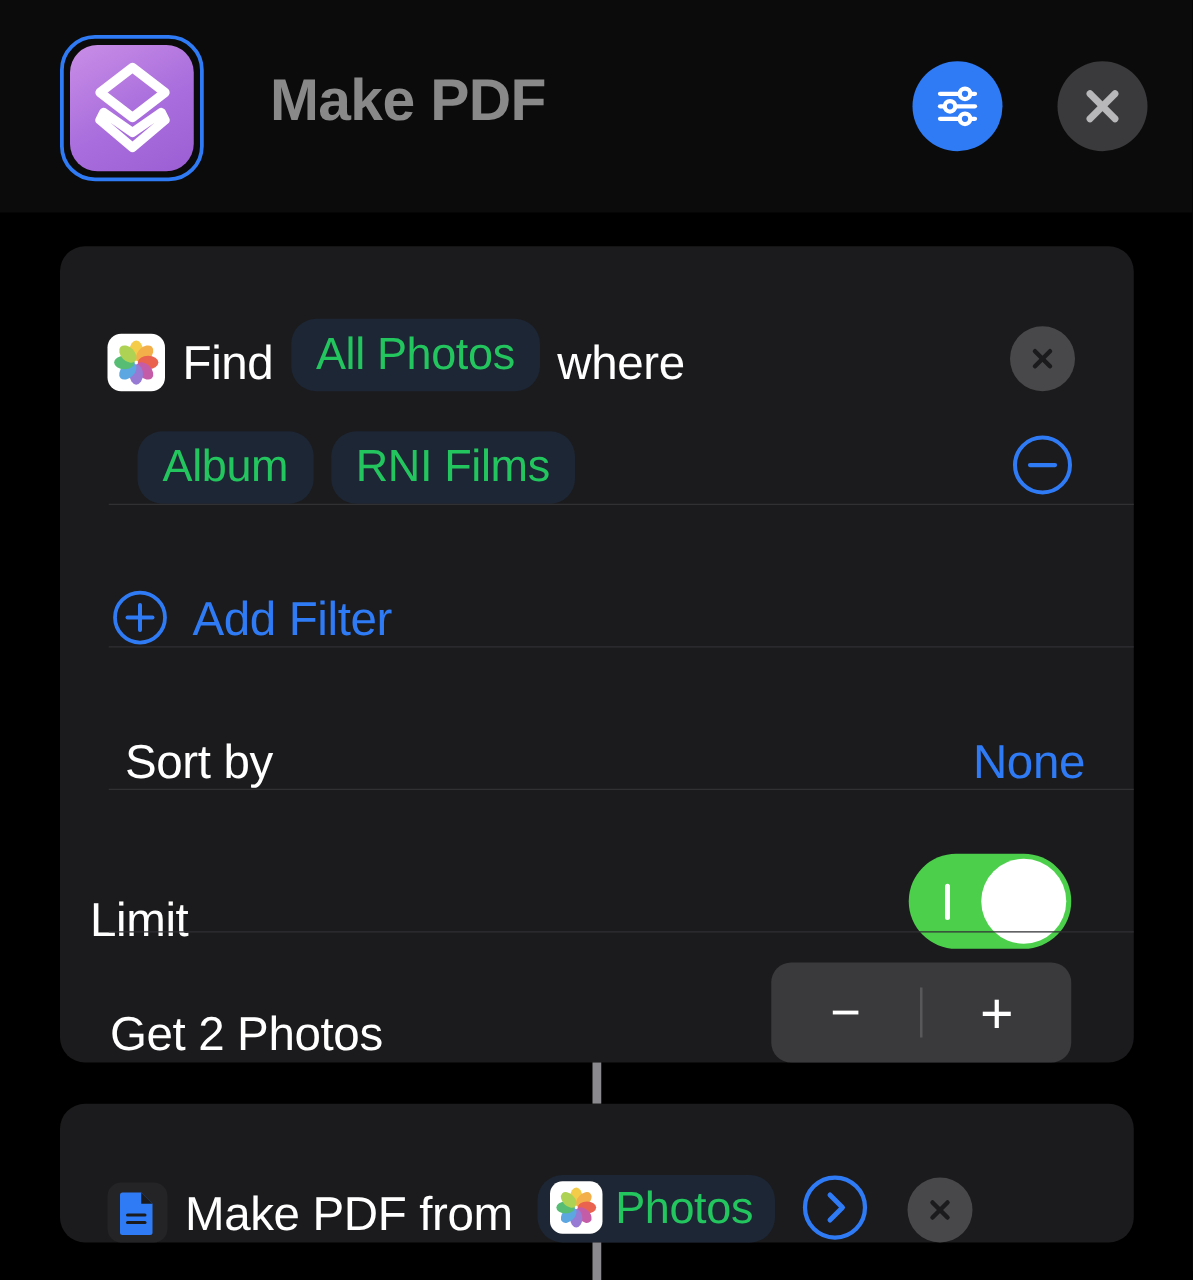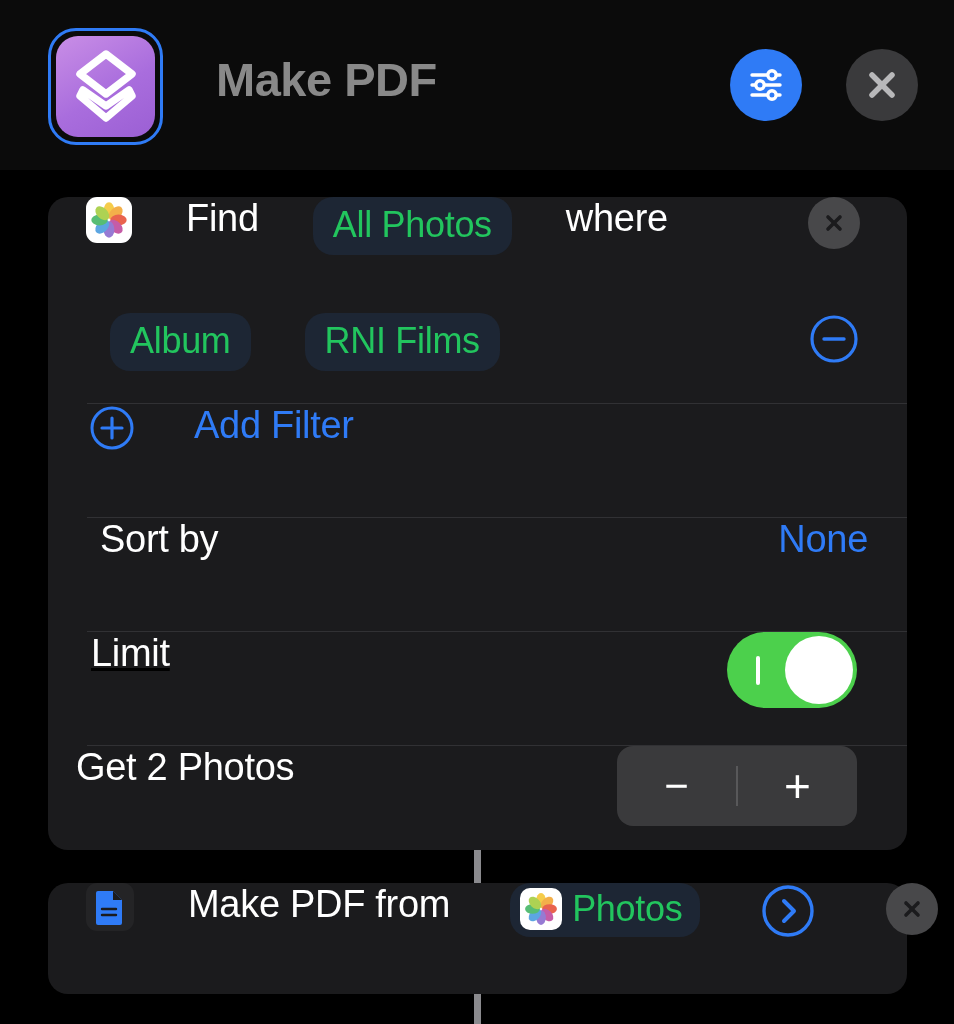--- a/index.html
+++ b/index.html
@@ -95,37 +95,36 @@
   }
   .connector.mid    { top: 850px;  height: 33px; }
   .connector.bottom { top: 994px;  height: 30px; }
 
   
   .row {
     position: absolute;
     left: 0;
     width: 848px;
     display: flex;
-    align-items: flex-start;
-    gap: 40px;
+    align-items: flex-end;
   }
   .divider {
     position: absolute;
     left: 39px;
     width: 820px;
     height: 1px;
     background: #313134;
   }
 
   .row-find   { top: 0px;   height: 116px; padding-left: 38px; }
   .row-filter { top: 116px; height: 90px;  padding-left: 62px; }
   .row-add    { top: 207px; height: 114px; padding-left: 40px; }
   .row-sort   { top: 321px; height: 114px; padding-left: 40px; margin-left: 12px; }
-  .row-limit  { top: 435px; height: 114px; padding-left: 43px; text-decoration: underline; }
-  .row-get    { top: 549px; height: 104px; padding-left: 28px; }
+  .row-limit  { top: 448px; height: 114px; padding-left: 24px; }
+  .row-get    { top: 549px; height: 104px; padding-left: 40px; }
 
   .div-1 { top: 206px; }
   .div-2 { top: 320px; }
   .div-3 { top: 434px; }
   .div-4 { top: 548px; }
 
   .txt-white {
     color: #ffffff;
     font-size: 38px;
     letter-spacing: -0.3px;

